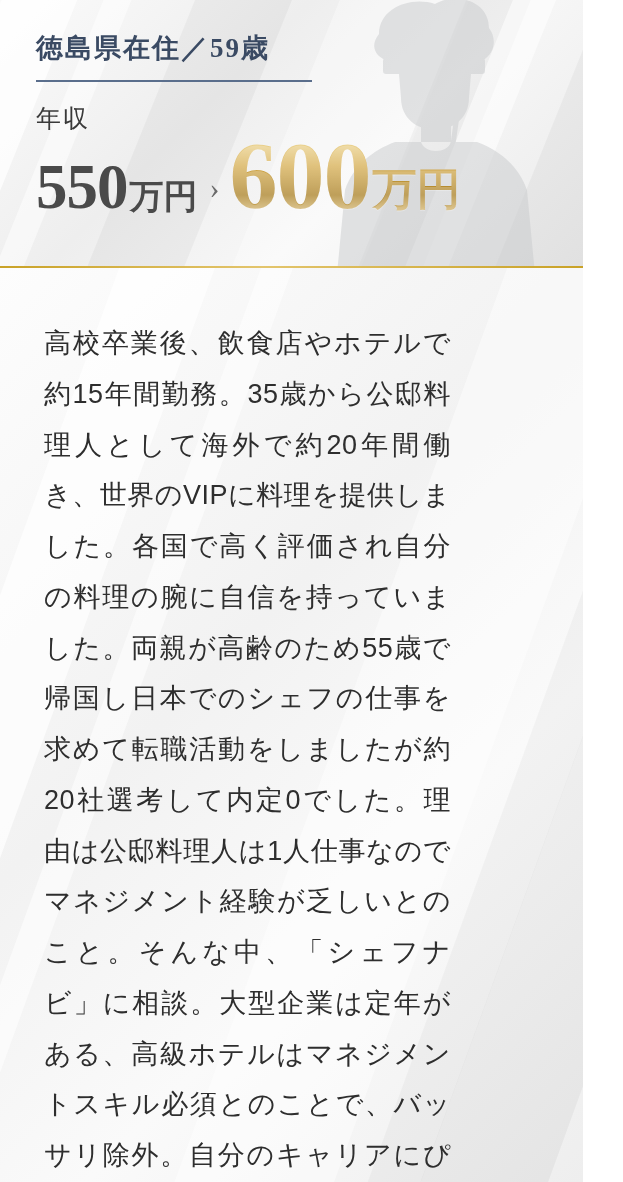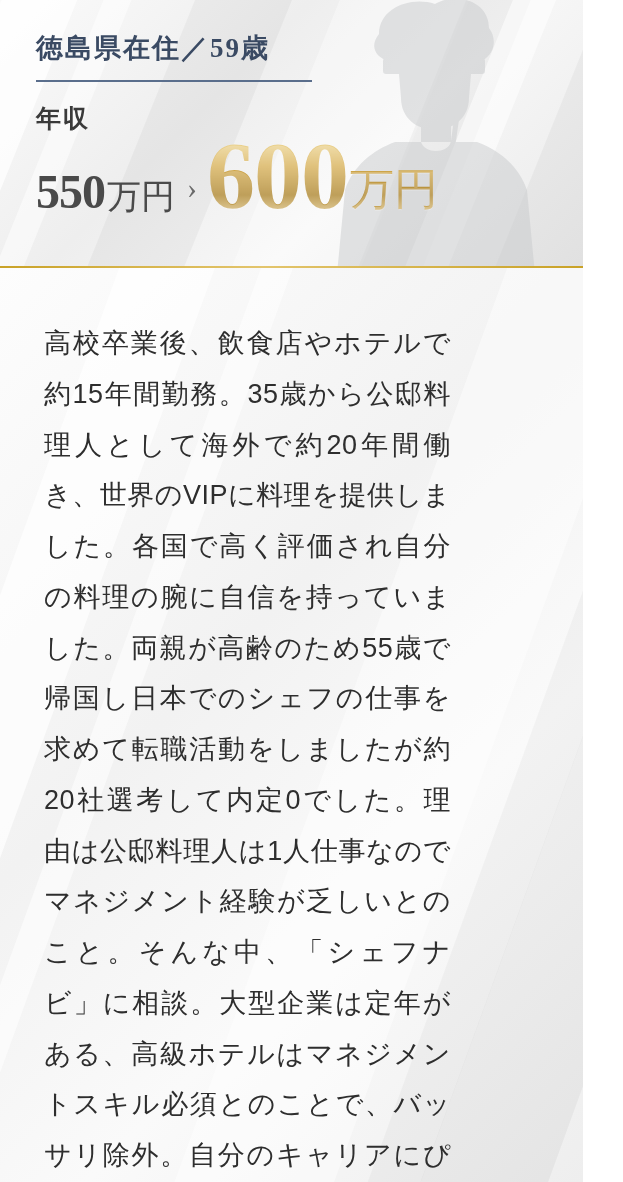--- a/index.html
+++ b/index.html
@@ -86,42 +86,42 @@
     height: 2px;
     background: #5a6e8c;
     margin-bottom: 20px;
   }
 
   #income-label {
     font-size: 25px;
     color: #3a3a3a;
     letter-spacing: 2px;
     margin-bottom: -6px;
-    font-weight: 700;
+    font-weight: 400;
   }
 
   #income-row {
     display: flex;
     align-items: baseline;
     margin-top: 4px;
   }
   #income-before {
     display: flex;
     align-items: baseline;
     color: #4a4a4a;
   }
   .num-big {
-    font-size: 48px;
+    font-size: 63px;
     line-height: 0.95;
     font-weight: 700;
     letter-spacing: -1px;
   }
   .unit {
     font-size: 34px;
-    font-weight: 400;
+    font-weight: 700;
     letter-spacing: 0px;
     margin-left: 2px;
   }
   #arrow {
     font-size: 30px;
     color: #6a6a6a;
     margin: 0 10px 0 12px;
     position: relative;
     top: -10px;
   }

